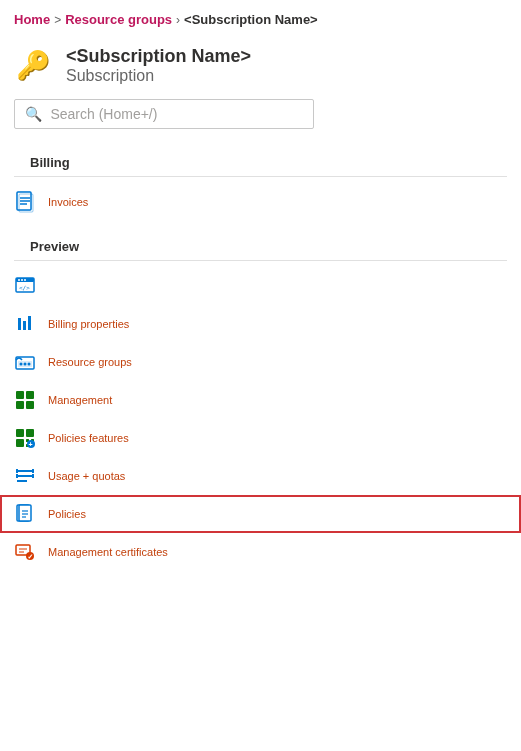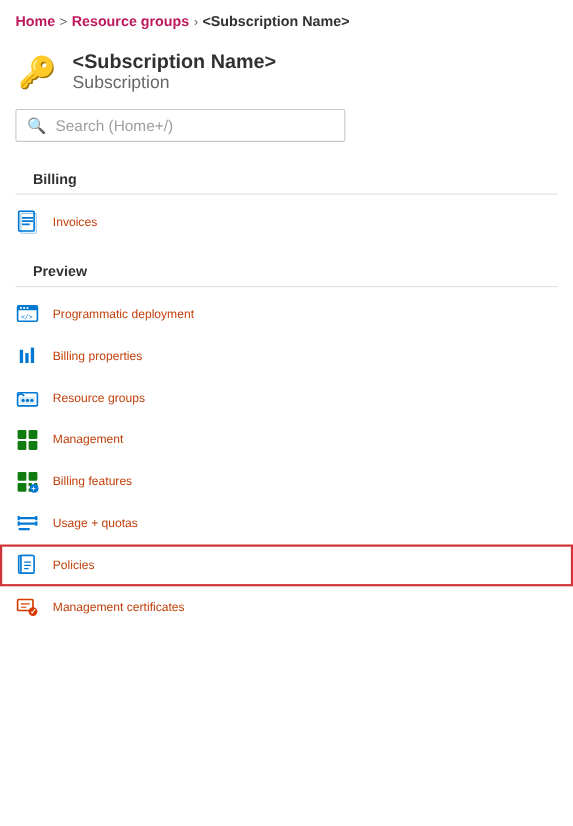--- a/index.html
+++ b/index.html
@@ -178,21 +178,20 @@
   <div class="nav-icon">
     <svg width="22" height="22" viewBox="0 0 22 22">
       <rect x="2" y="3" width="18" height="14" rx="1" fill="white" stroke="#0078d4" stroke-width="1.5"></rect>
       <rect x="2" y="3" width="18" height="4" rx="1" fill="#0078d4"></rect>
       <circle cx="5" cy="5" r="1" fill="white"></circle>
       <circle cx="8" cy="5" r="1" fill="white"></circle>
       <circle cx="11" cy="5" r="1" fill="white"></circle>
       <text x="5" y="15" font-size="6" fill="#0078d4" font-family="monospace">&lt;/&gt;</text>
     </svg>
   </div>
-  <span class="nav-label">Programmatic deployment</span>
 </div>
 
 <div class="nav-item">
   <div class="nav-icon">
     <svg width="22" height="22" viewBox="0 0 22 22">
       <rect x="4" y="5" width="3" height="12" fill="#0078d4"></rect>
       <rect x="9" y="8" width="3" height="9" fill="#0078d4"></rect>
       <rect x="14" y="3" width="3" height="14" fill="#0078d4"></rect>
     </svg>
   </div>
@@ -232,21 +231,21 @@
       <rect x="12" y="2" width="8" height="8" rx="1" fill="#107c10"></rect>
       <rect x="2" y="12" width="8" height="8" rx="1" fill="#107c10"></rect>
       <rect x="12" y="12" width="3" height="3" rx="0.5" fill="#107c10"></rect>
       <rect x="17" y="12" width="3" height="3" rx="0.5" fill="#107c10"></rect>
       <rect x="12" y="17" width="3" height="3" rx="0.5" fill="#107c10"></rect>
       <rect x="17" y="17" width="3" height="3" rx="0.5" fill="#107c10"></rect>
       <circle cx="17" cy="17" r="4" fill="#0078d4"></circle>
       <text x="14.5" y="19.5" font-size="7" fill="white" font-weight="bold">+</text>
     </svg>
   </div>
-  <span class="nav-label">Billing features</span>
+  <span class="nav-label">Policies features</span>
 </div>
 
 <div class="nav-item">
   <div class="nav-icon">
     <svg width="22" height="22" viewBox="0 0 22 22">
       <line x1="3" y1="6" x2="19" y2="6" stroke="#0078d4" stroke-width="2"></line>
       <line x1="3" y1="11" x2="19" y2="11" stroke="#0078d4" stroke-width="2"></line>
       <line x1="3" y1="16" x2="13" y2="16" stroke="#0078d4" stroke-width="2"></line>
       <line x1="3" y1="4" x2="3" y2="8" stroke="#0078d4" stroke-width="2"></line>
       <line x1="19" y1="4" x2="19" y2="8" stroke="#0078d4" stroke-width="2"></line>

